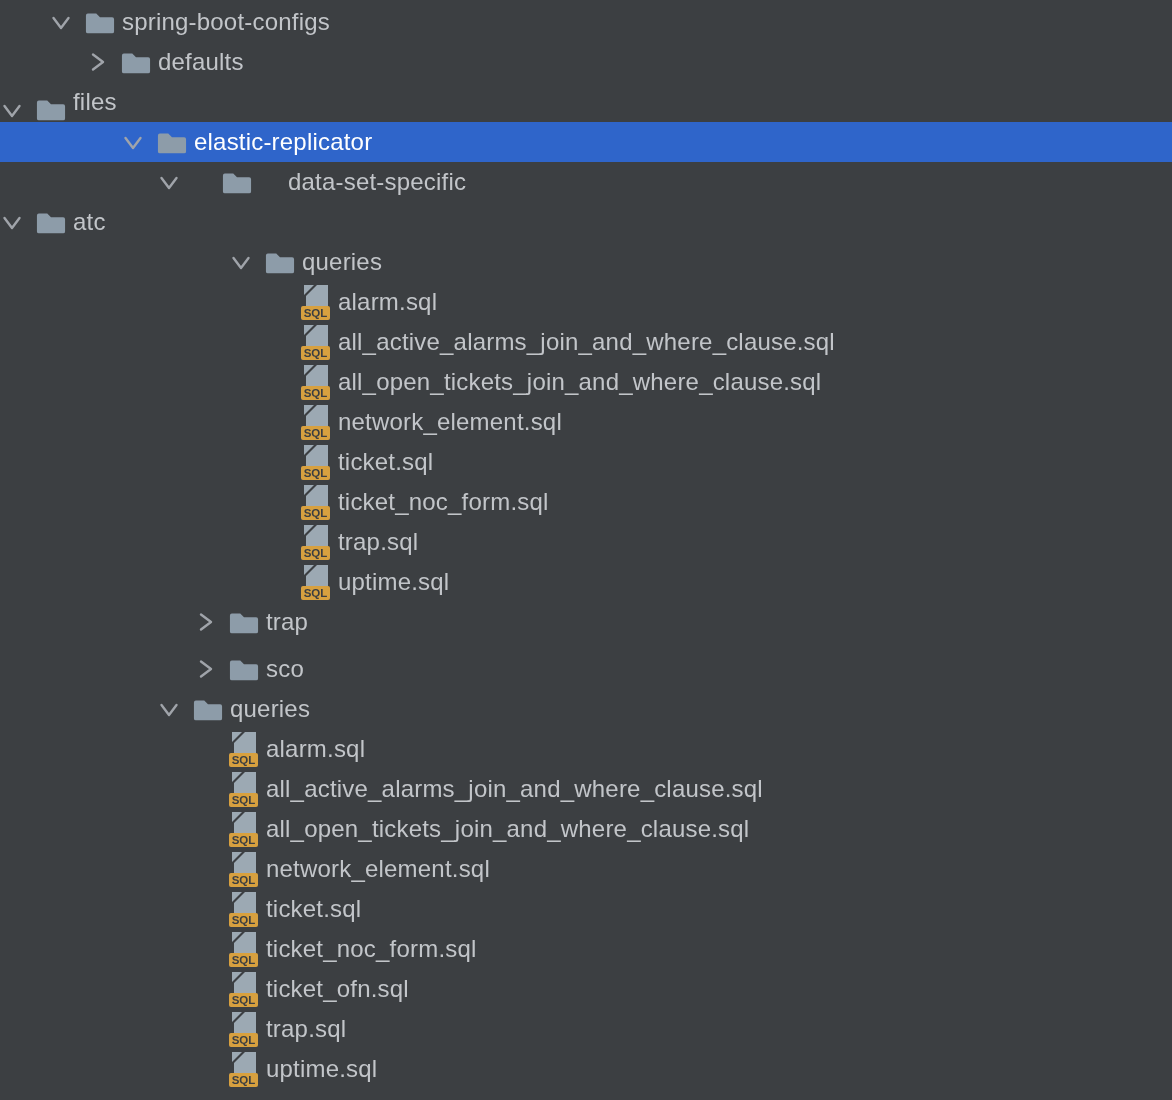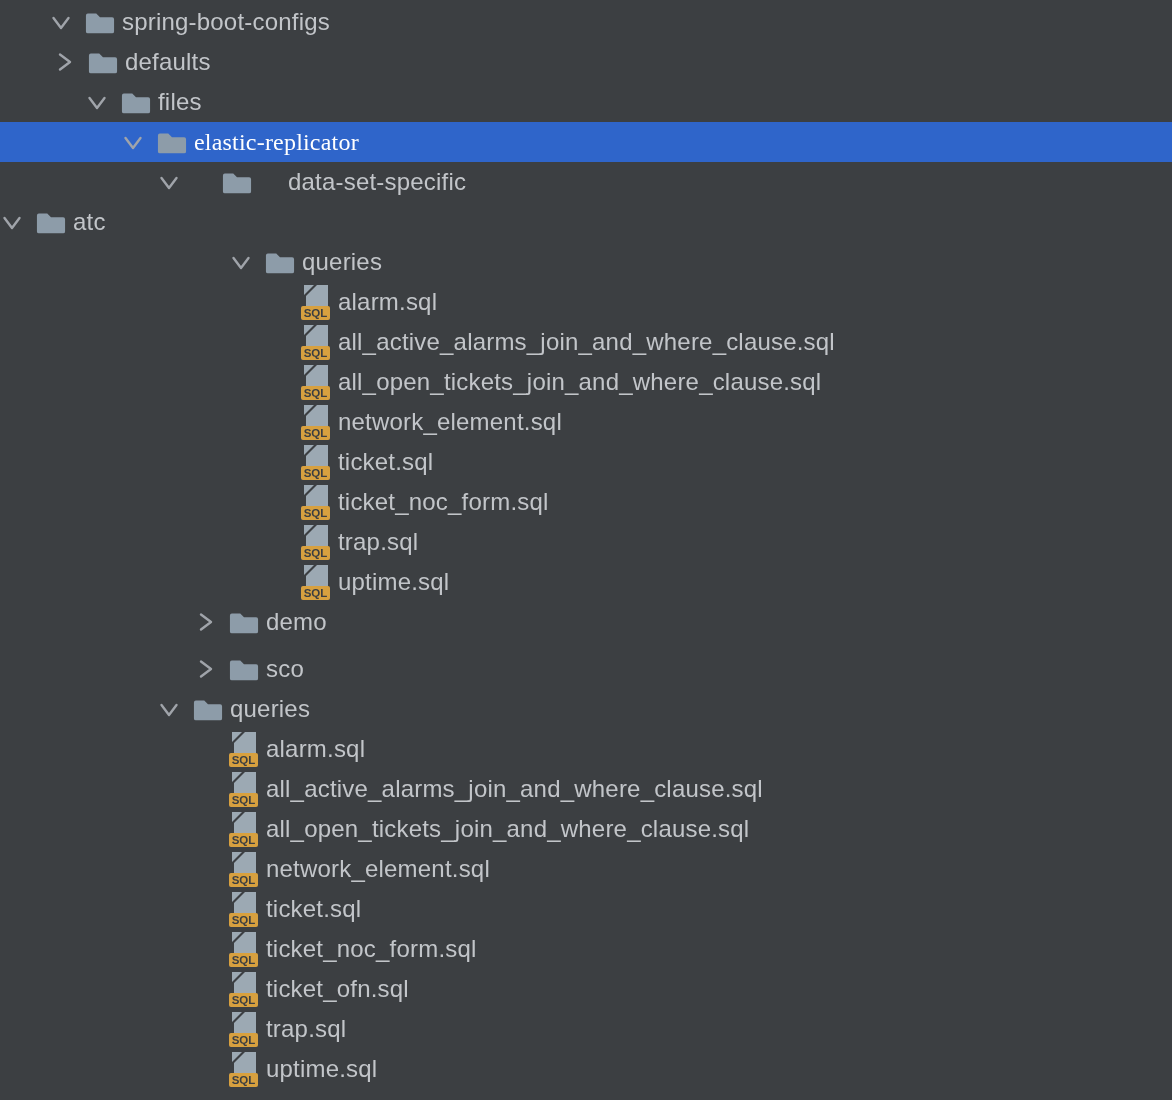--- a/index.html
+++ b/index.html
@@ -43,21 +43,21 @@
     width:30px;flex:0 0 30px;
     margin-right:7px;
     display:inline-flex;align-items:center;justify-content:center;
   }
   .label{
     font-size:24px;
     letter-spacing:0.2px;
     color:var(--text);
     line-height:40px;
   }
-  .row.selected .label{color:var(--text-selected);font-family:Liberation Serif, serif;}
+  .row.selected .label{color:var(--text-selected);}
   .sql-badge-text{
     font-family:"Liberation Sans","DejaVu Sans",sans-serif;
     font-weight:700;
   }
 </style>
 </head>
 <body>
 
 <div class="tree">
     <div class="row" style="padding-left: 49px; height: 40px;">
@@ -67,35 +67,35 @@
       </svg>
     </span>
     <span class="icon icon-folder">
       <svg width="30" height="26" viewBox="0 0 32 26">
         <path d="M1 6 a2 2 0 0 1 2 -2 h9 l4 4 h13 a2 2 0 0 1 2 2 v13 a2 2 0 0 1 -2 2 H3 a2 2 0 0 1 -2 -2 Z" fill="var(--folder)"></path>
       </svg>
     </span>
 
     <span class="label">spring-boot-configs</span>
   </div>
-    <div class="row" style="padding-left: 52px; height: 40px;">
+    <div class="row" style="padding-left: 85px; height: 40px;">
     <span class="chev">
       <svg width="24" height="24" viewBox="0 0 24 24" fill="none" stroke-width="2.4" stroke-linecap="round" stroke-linejoin="round">
         <polyline points="8,4.5 18,12 8,19.5"></polyline>
       </svg>
     </span>
     <span class="icon icon-folder">
       <svg width="30" height="26" viewBox="0 0 32 26">
         <path d="M1 6 a2 2 0 0 1 2 -2 h9 l4 4 h13 a2 2 0 0 1 2 2 v13 a2 2 0 0 1 -2 2 H3 a2 2 0 0 1 -2 -2 Z" fill="var(--folder)"></path>
       </svg>
     </span>
 
     <span class="label">defaults</span>
   </div>
-    <div class="row" style="padding-left: 85px; height: 40px;">
+    <div class="row" style="height: 40px; align-items: flex-end;">
     <span class="chev expanded">
       <svg width="24" height="24" viewBox="0 0 24 24" fill="none" stroke-width="2.4" stroke-linecap="round" stroke-linejoin="round">
         <polyline points="8,4.5 18,12 8,19.5"></polyline>
       </svg>
     </span>
     <span class="icon icon-folder">
       <svg width="30" height="26" viewBox="0 0 32 26">
         <path d="M1 6 a2 2 0 0 1 2 -2 h9 l4 4 h13 a2 2 0 0 1 2 2 v13 a2 2 0 0 1 -2 2 H3 a2 2 0 0 1 -2 -2 Z" fill="var(--folder)"></path>
       </svg>
     </span>
@@ -299,21 +299,21 @@
       <svg width="24" height="24" viewBox="0 0 24 24" fill="none" stroke-width="2.4" stroke-linecap="round" stroke-linejoin="round">
         <polyline points="8,4.5 18,12 8,19.5"></polyline>
       </svg>
     </span>
     <span class="icon icon-folder">
       <svg width="30" height="26" viewBox="0 0 32 26">
         <path d="M1 6 a2 2 0 0 1 2 -2 h9 l4 4 h13 a2 2 0 0 1 2 2 v13 a2 2 0 0 1 -2 2 H3 a2 2 0 0 1 -2 -2 Z" fill="var(--folder)"></path>
       </svg>
     </span>
 
-    <span class="label">demo</span>
+    <span class="label">trap</span>
   </div>
     <div class="row" style="padding-left: 193px; height: 40px; margin-top: 7px;">
     <span class="chev">
       <svg width="24" height="24" viewBox="0 0 24 24" fill="none" stroke-width="2.4" stroke-linecap="round" stroke-linejoin="round">
         <polyline points="8,4.5 18,12 8,19.5"></polyline>
       </svg>
     </span>
     <span class="icon icon-folder">
       <svg width="30" height="26" viewBox="0 0 32 26">
         <path d="M1 6 a2 2 0 0 1 2 -2 h9 l4 4 h13 a2 2 0 0 1 2 2 v13 a2 2 0 0 1 -2 2 H3 a2 2 0 0 1 -2 -2 Z" fill="var(--folder)"></path>

